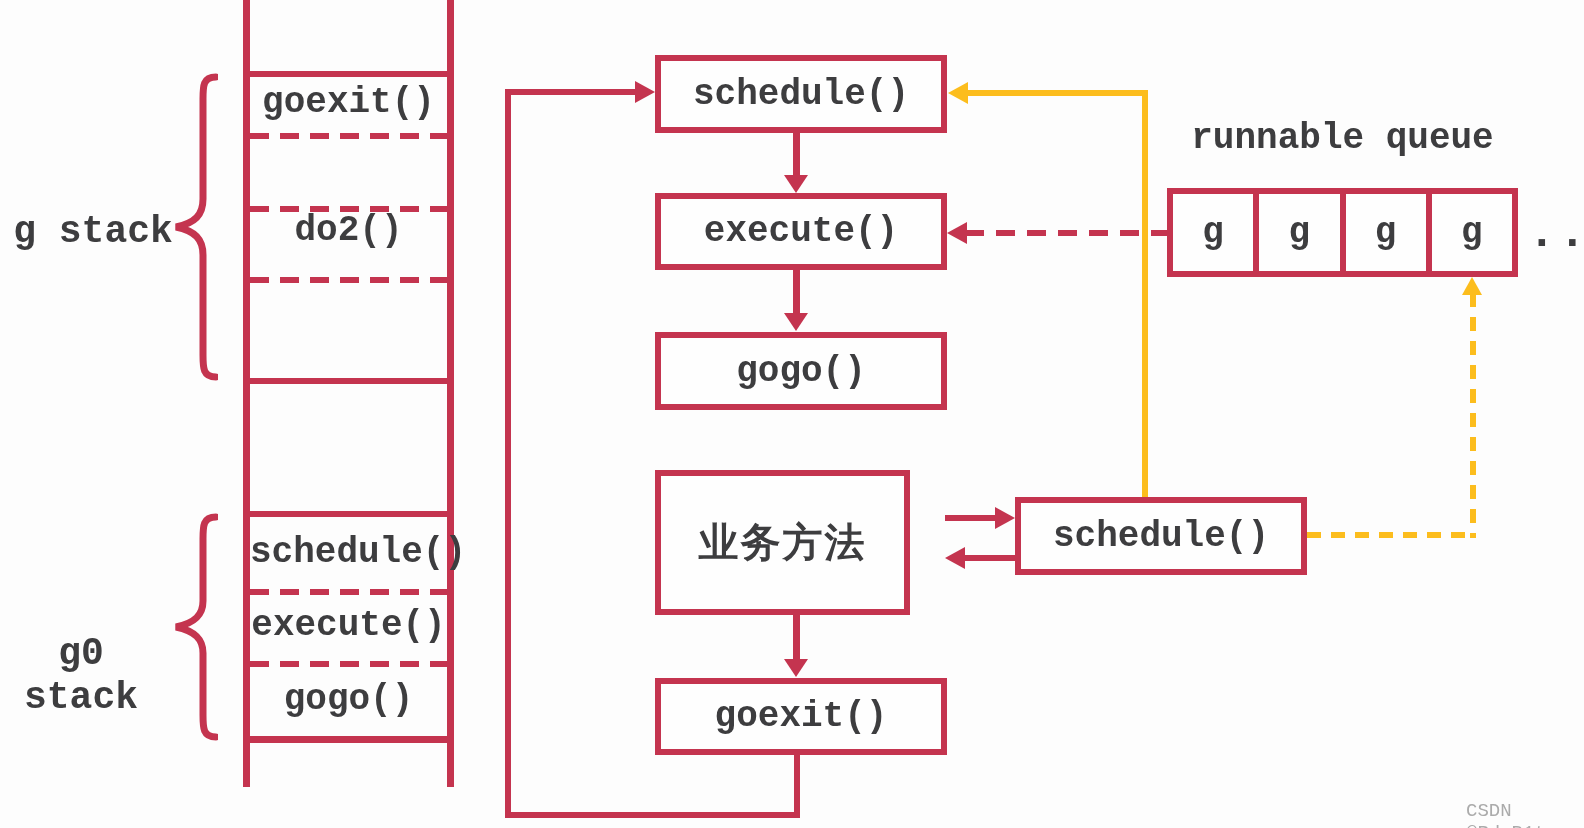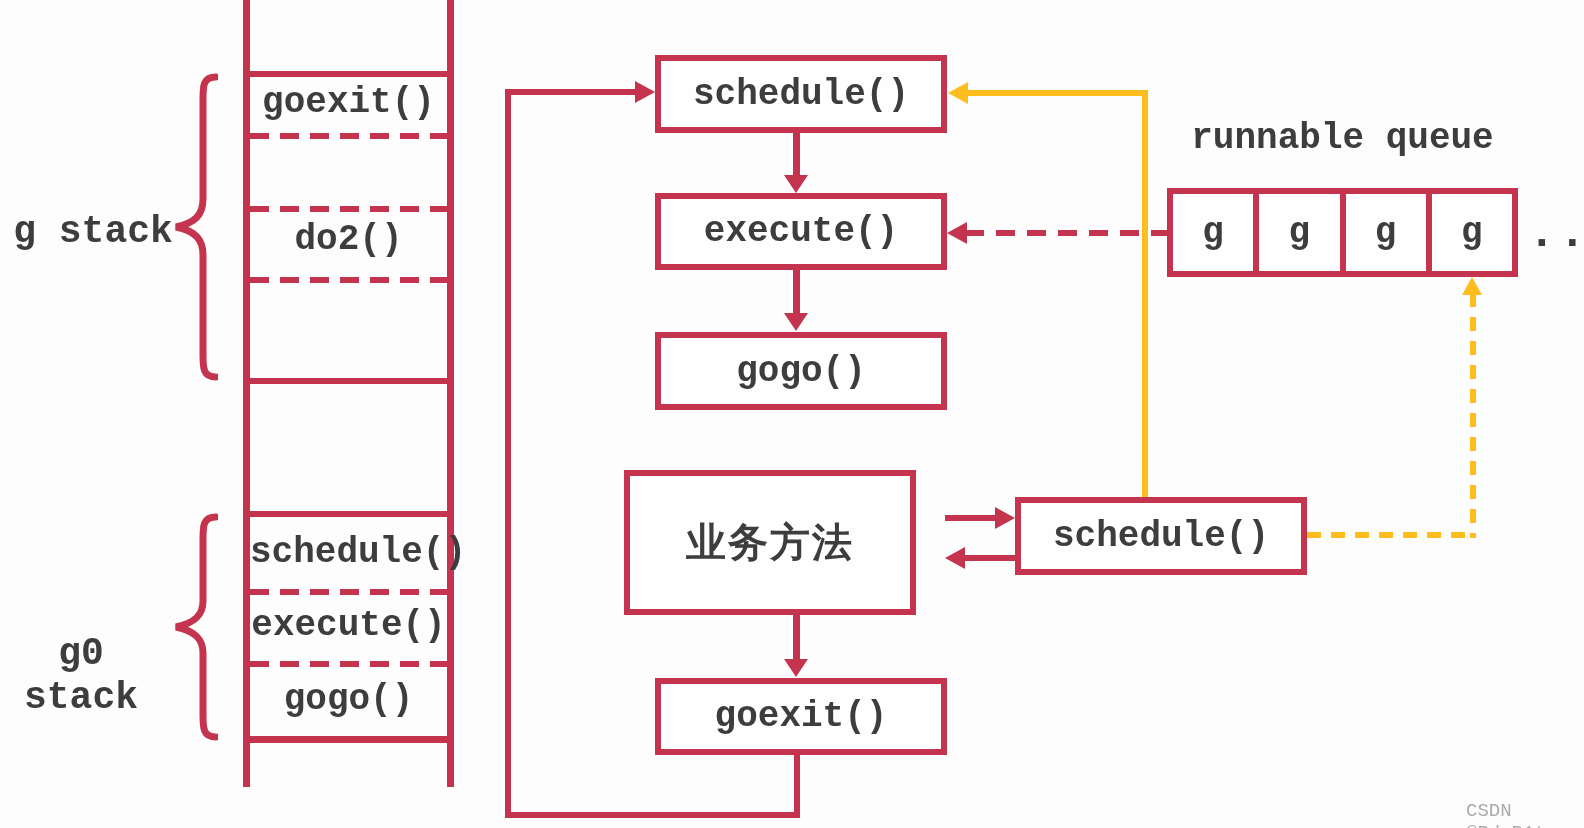--- a/index.html
+++ b/index.html
@@ -87,21 +87,21 @@
   <div class="hline" style="left:243px;top:511px;width:211px"></div>
   <div class="hline" style="left:243px;top:736px;width:211px;height:7px"></div>
 
   <div class="hdash-red" style="left:250px;top:133px;width:197px"></div>
   <div class="hdash-red" style="left:250px;top:206px;width:197px"></div>
   <div class="hdash-red" style="left:250px;top:277px;width:197px"></div>
   <div class="hdash-red" style="left:250px;top:589px;width:197px"></div>
   <div class="hdash-red" style="left:250px;top:661px;width:197px"></div>
 
   <div class="cell-label" style="top:81px">goexit()</div>
-  <div class="cell-label" style="top:218px">do2()</div>
+  <div class="cell-label" style="top:209px">do2()</div>
   <div class="cell-label" style="top:531px">schedule()</div>
   <div class="cell-label" style="top:604px">execute()</div>
   <div class="cell-label" style="top:678px">gogo()</div>
 
   <svg class="brace" style="left:170px;top:72px" width="48" height="310" viewBox="0 0 48 310">
     <path d="M46,5 C33,5 33,14 33,27 L33,127 C33,143 25,151 6,155 C25,159 33,167 33,183 L33,283 C33,296 33,305 46,305"></path>
   </svg>
   <svg class="brace" style="left:170px;top:512px" width="48" height="230" viewBox="0 0 48 230">
     <path d="M46,5 C33,5 33,14 33,27 L33,89 C33,103 25,111 6,115 C25,119 33,127 33,141 L33,203 C33,216 33,225 46,225"></path>
   </svg>
@@ -114,21 +114,21 @@
 
   <div class="node" style="left:655px;top:55px;width:292px;height:78px">
     <span>schedule()</span>
   </div>
   <div class="node" style="left:655px;top:193px;width:292px;height:77px">
     <span>execute()</span>
   </div>
   <div class="node" style="left:655px;top:332px;width:292px;height:78px">
     <span>gogo()</span>
   </div>
-  <div class="node cn" style="left:624px;top:470px;width:292px;height:145px">
+  <div class="node cn" style="left:655px;top:470px;width:255px;height:145px">
     <span>业务方法</span>
   </div>
   <div class="node" style="left:655px;top:678px;width:292px;height:77px">
     <span>goexit()</span>
   </div>
   <div class="node" style="left:1015px;top:497px;width:292px;height:78px">
     <span>schedule()</span>
   </div>
 
   <div class="vline" style="left:793px;top:131px;width:7px;height:44px"></div>

